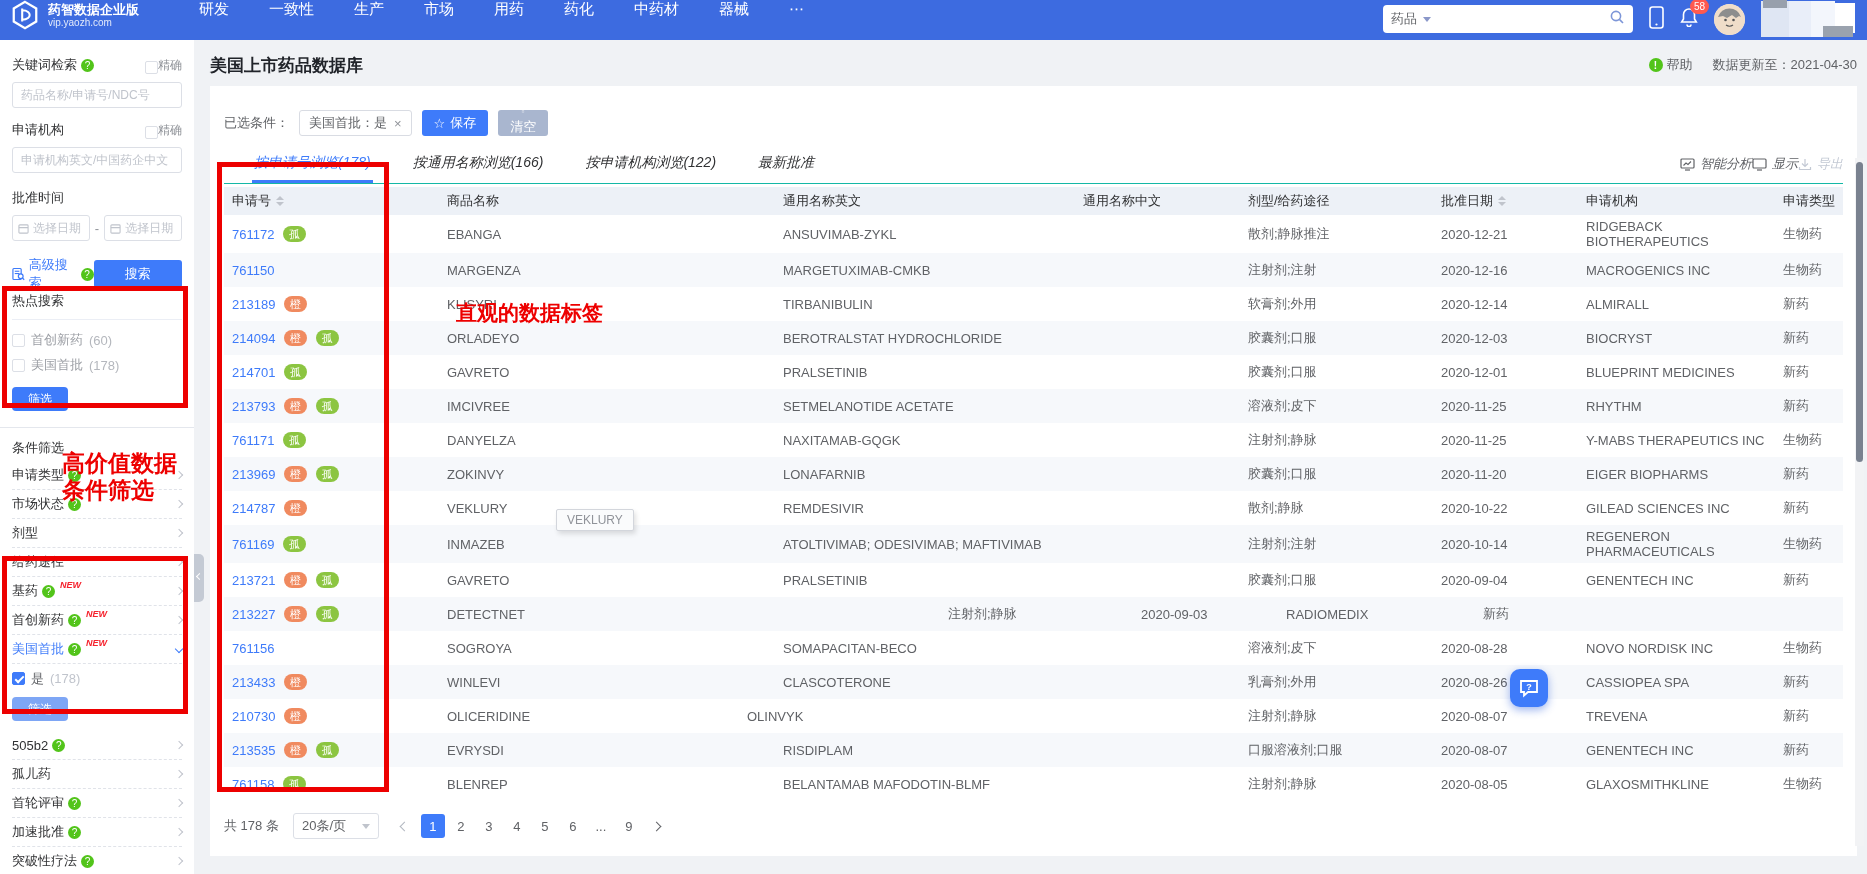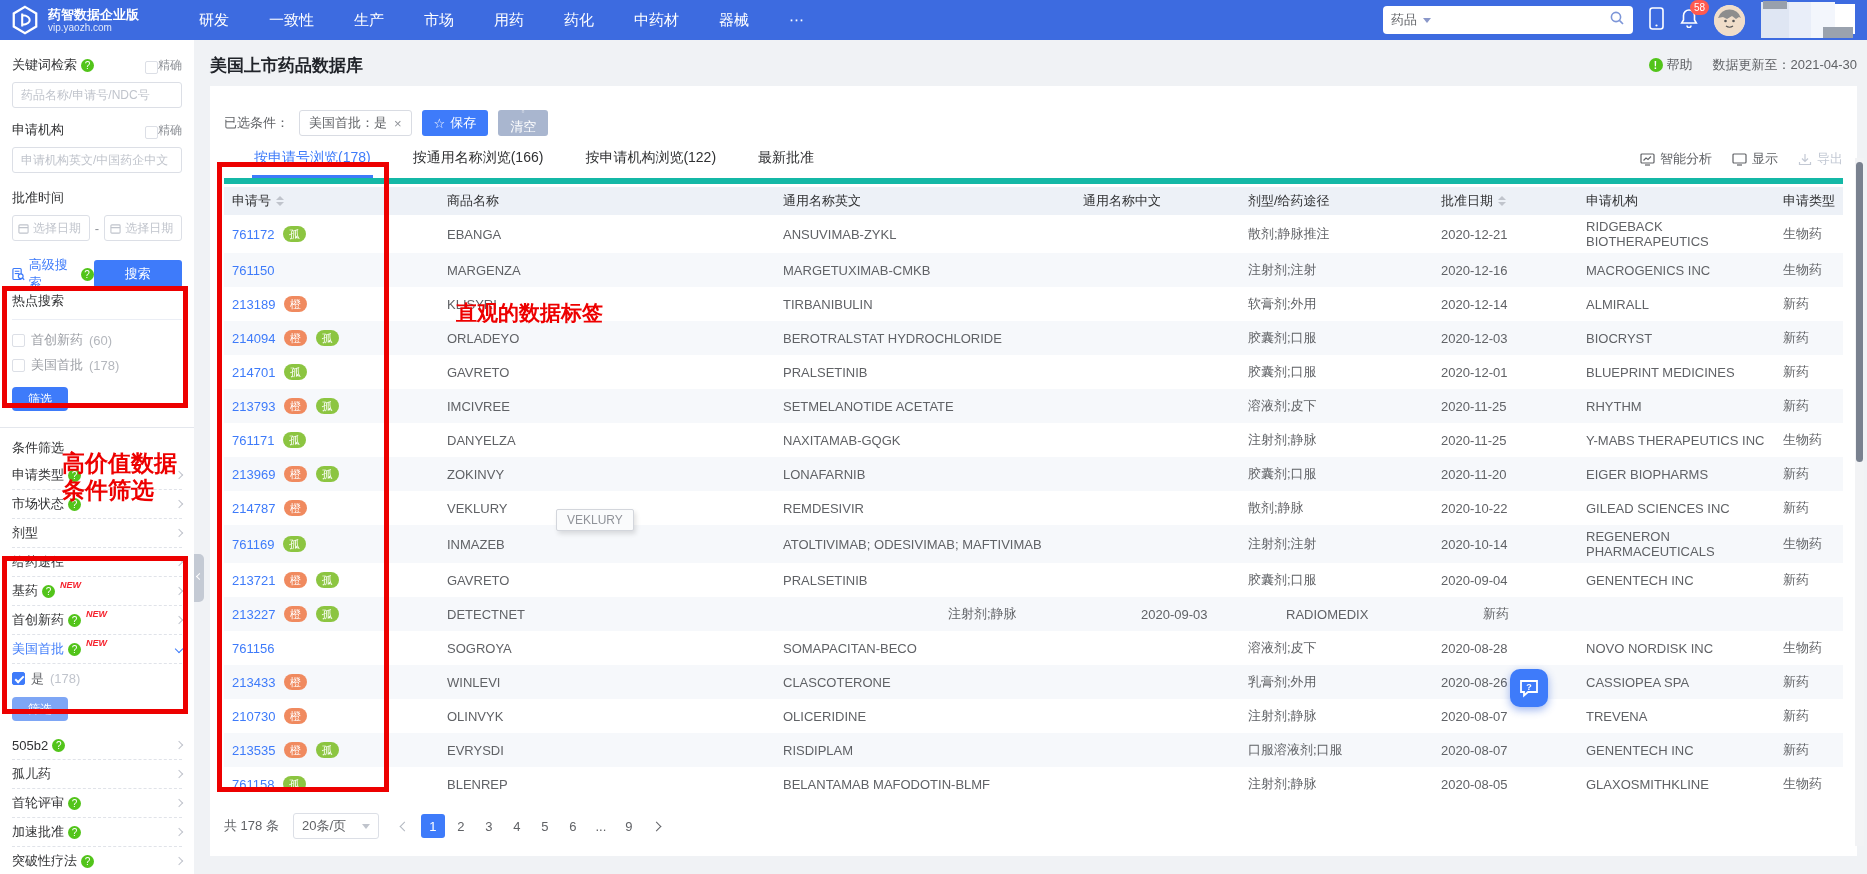--- a/index.html
+++ b/index.html
@@ -1,21 +1,21 @@
 <!DOCTYPE html>
 <html><head>
 <meta charset="utf-8">
 <style>
   * { margin:0; padding:0; box-sizing:border-box; }
   html,body { width:1867px; height:874px; overflow:hidden; background:#f0f2f5;
     font-family:"Liberation Sans", sans-serif; }
   #app { position:relative; width:1867px; height:874px; }
 
   
-  .navbar { height:40px; background:#3d6be0; display:flex; align-items:center; color:#fff; }
+  .navbar { height:40px; background:#3d6be0; display:flex; align-items:flex-start; color:#fff; }
   .brand { display:flex; align-items:center; gap:8px; margin-left:10px; }
   .brand svg { display:block; }
   .brand-txt .t1 { font-size:13px; font-weight:bold; line-height:15px; }
   .brand-txt .t2 { font-size:10px; opacity:.85; line-height:12px; }
   .nav-menu { display:flex; gap:40px; margin-left:60px; font-size:15px; }
   .nav-item { cursor:pointer; white-space:nowrap; }
   .nav-right { margin-left:auto; display:flex; align-items:center; gap:16px; margin-right:8px; }
   .gsearch { width:250px; height:28px; background:#fff; border-radius:4px; display:flex; align-items:center; padding:0 8px; }
   .gsearch .cat { font-size:13px; color:#606266; display:flex; align-items:center; gap:6px; cursor:pointer; }
   .caret-down { width:0; height:0; border-left:4px solid transparent; border-right:4px solid transparent; border-top:5px solid #8a97c9; }
@@ -90,24 +90,24 @@
   .sel-row { display:flex; align-items:center; gap:10px; padding-top:24px; font-size:13px; color:#606266; }
   .sel-tag { border:1px solid #d9dce3; border-radius:3px; height:26px; display:flex; align-items:center;
     padding:0 9px; color:#606266; gap:7px; }
   .sel-tag .x { color:#909399; cursor:pointer; font-size:13px; }
   .sel-tag .x::before { content:"×"; }
   .btn-save { height:26px; background:#3e7bfa; border:0; border-radius:3px; color:#fff; font-size:13px;
     padding:0 12px; display:flex; align-items:center; gap:5px; cursor:pointer; }
   .btn-save .star::before { content:"☆"; font-size:13px; }
   .btn-clear { height:26px; background:#a9b6cf; border:0; border-radius:3px; color:#fff; font-size:13px;
     padding:0 12px; display:flex; align-items:center; gap:5px; cursor:pointer;flex-direction:column; }
-  .tabs-row { display:flex; align-items:flex-end; margin-top:12px; border-bottom:6px solid #14b8a6; height:36px; padding-left:28px; }
+  .tabs-row { display:flex; align-items:flex-end; margin-top:12px; border-bottom:1px solid #14b8a6; height:36px; padding-left:28px;font-style:italic; }
   .tab { font-size:14px; color:#303133; padding:0 2px 11px 2px; margin-right:38px; cursor:pointer; white-space:nowrap; }
   .tab.active { color:#3e7bfa; border-bottom:3px solid #3e7bfa; padding-bottom:8px; }
-  .tools { margin-left:auto; display:flex; align-items:center; gap:20px; font-size:13px; color:#606266; padding-bottom:10px; }
+  .tools { margin-left:auto; display:flex; align-items:center; font-size:13px; color:#606266; padding-bottom:10px; }
   .tool { display:flex; align-items:center; gap:5px; cursor:pointer; }
   .tool.disabled { color:#c3c9d4; }
 
   
   .thead { display:flex; background:#edf1f7; height:28px; align-items:center; font-size:13px; color:#303133; margin-top:3px; }
   .tr { display:flex; min-height:34px; align-items:center; font-size:13px; color:#606266; }
   .tbody .tr:nth-child(even) { background:#f6f8fb; }
   .th,.td { padding:0 8px; flex-shrink:0; }
   .td { padding-top:4px; padding-bottom:4px; }
   .c1{width:215px;} .c2{width:336px;} .c3{width:300px;} .c4{width:165px;}
@@ -664,22 +664,22 @@
               <div class="td c6">2020-08-26</div>
               <div class="td c7">CASSIOPEA SPA</div>
               <div class="td c8">新药</div>
             </div>
             <div class="tr">
               <div class="td c1">
                 <a class="app-link">210730</a>
                 <span class="badge orange">橙</span>
                 
               </div>
+              <div class="td c3">OLICERIDINE</div>
               <div class="td c2">OLINVYK</div>
-              <div class="td c3">OLICERIDINE</div>
               <div class="td c4"></div>
               <div class="td c5">注射剂;静脉</div>
               <div class="td c6">2020-08-07</div>
               <div class="td c7">TREVENA</div>
               <div class="td c8">新药</div>
             </div>
             <div class="tr">
               <div class="td c1">
                 <a class="app-link">213535</a>
                 <span class="badge orange">橙</span>

